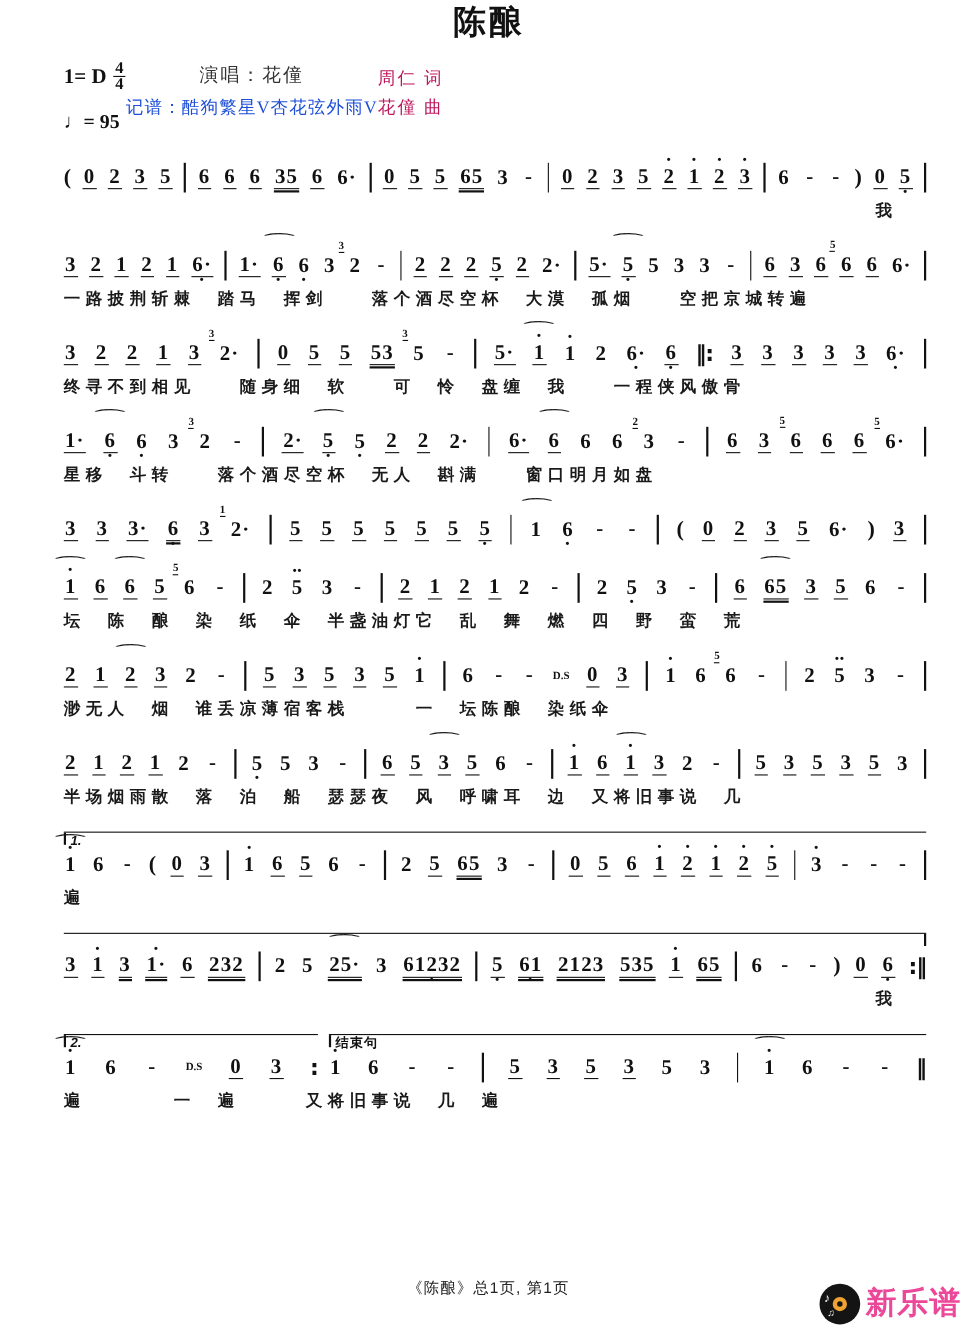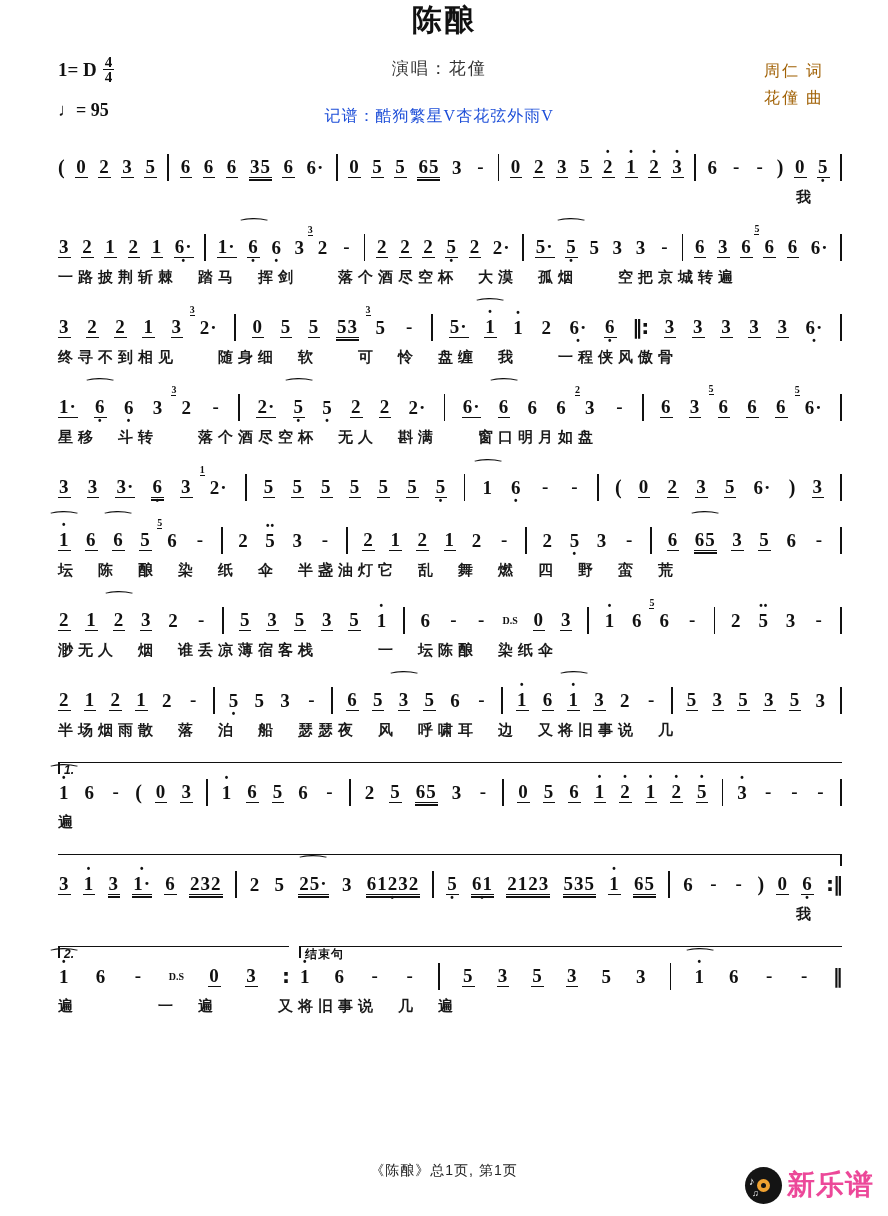--- a/index.html
+++ b/index.html
@@ -7,32 +7,32 @@
     width:888px;height:1216px;background:#fff;color:#111;
     font-family:"Liberation Sans",sans-serif;position:relative;overflow:hidden;
   }
   .page{position:absolute;inset:0;display:flex;flex-direction:column;}
   
   .title{
     text-align:center;font-size:30px;font-weight:bold;
     letter-spacing:2px;font-family:"DejaVu Sans",sans-serif;
   }
   .meta{
-    display:flex;justify-content:space-between;align-items:flex-start;
+    display:flex;justify-content:flex-start;align-items:flex-start;
     padding:14px 64px 0 58px;font-family:"Liberation Serif",serif;
   }
   .meta-left{display:flex;flex-direction:column;gap:16px;font-weight:bold;font-size:19px;}
   .keyrow{display:flex;align-items:center;gap:6px;}
   .ts{display:inline-flex;flex-direction:column;text-align:center;font-size:15px;line-height:14px;}
   .ts .tnum{border-bottom:1.6px solid #111;padding:0 2px;}
   .temporow{font-size:18px;font-weight:bold;}
-  .meta-center{display:flex;flex-direction:column;align-items:center;gap:26px;margin-top:2px;}
+  .meta-center{display:flex;flex-direction:column;align-items:center;gap:8px;margin-top:2px;}
   .singer{font-size:17px;color:#333;letter-spacing:2px;}
   .transcriber{font-size:16px;color:#1d4ed8;letter-spacing:1px;}
-  .meta-right{display:flex;flex-direction:column;align-items:flex-end;gap:6px;margin-top:6px;font-size:16px;color:#a16207;letter-spacing:2px;}
+  .meta-right{display:flex;flex-direction:column;align-items:flex-end;gap:6px;margin-top:6px;font-size:16px;color:#be185d;letter-spacing:2px;}
   
   .score{flex:1;padding:22px 46px 0 58px;display:flex;flex-direction:column;}
   .mline{margin-bottom:17px;}
   .notes{display:flex;justify-content:space-between;align-items:center;}
   .tok{display:inline-flex;flex-direction:column;align-items:center;position:relative;}
   .ad,.bd{height:7px;line-height:6px;font-size:10px;letter-spacing:1px;font-weight:bold;}
   .num{
     font-family:"Liberation Serif",serif;font-weight:bold;font-size:19px;
     line-height:21px;padding:0 1px;letter-spacing:1px;position:relative;white-space:nowrap;
   }

